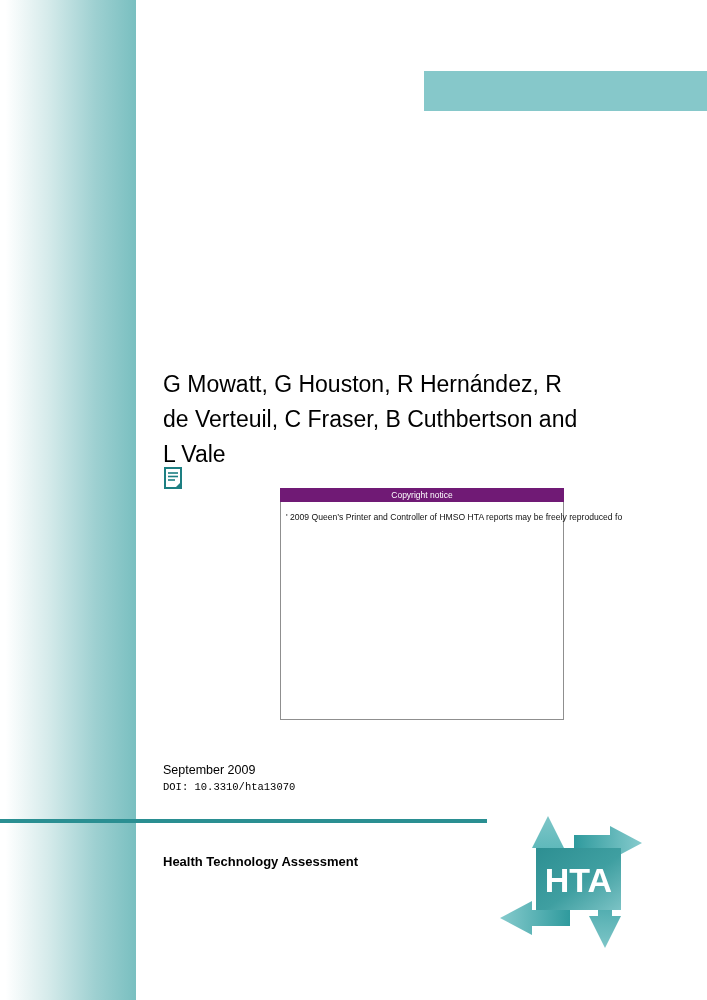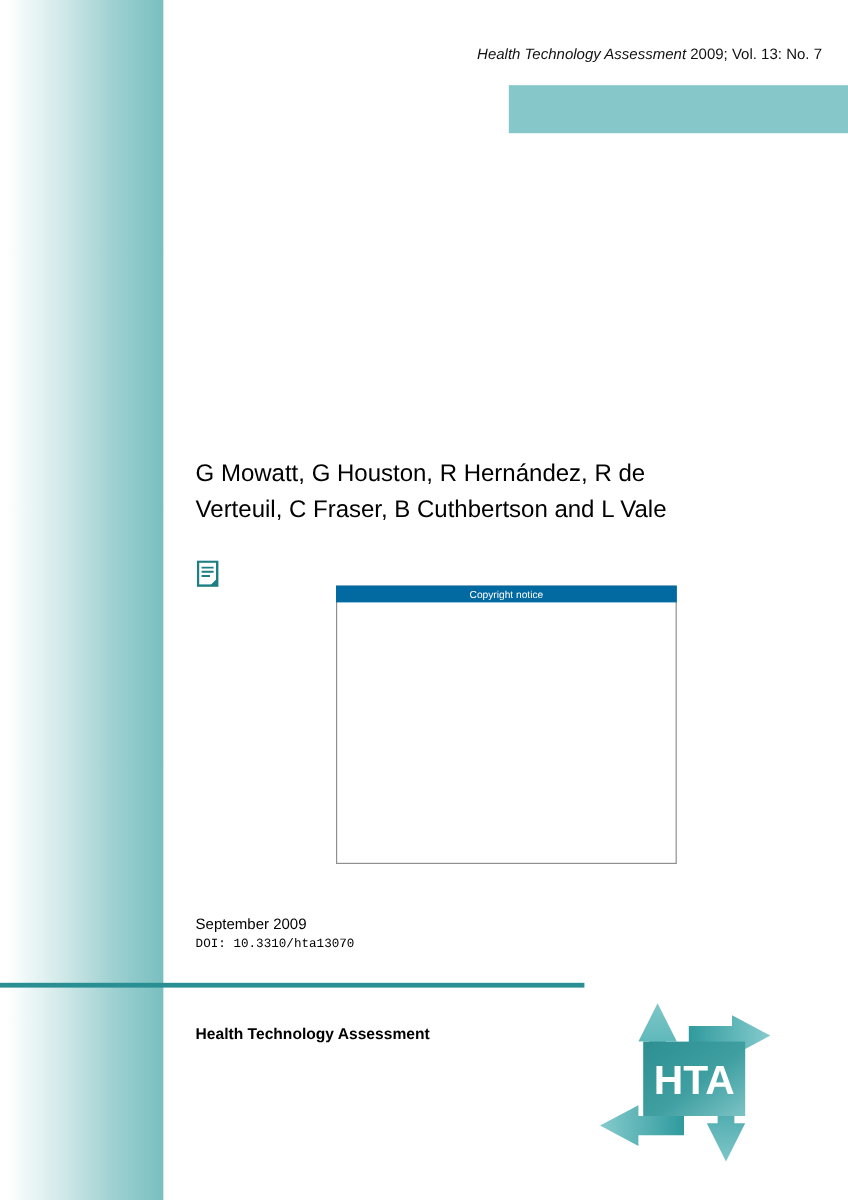--- a/index.html
+++ b/index.html
@@ -69,23 +69,23 @@
     font-weight: bold;
     line-height: 1.32;
     color: #000000;
     letter-spacing: -0.2px;
   }
 
   
   .authors {
     position: absolute;
     left: 163px;
-    top: 380px;
+    top: 367px;
     width: 430px;
-    font-size: 20px;
+    font-size: 23px;
     line-height: 1.52;
     color: #000000;
   }
 
   
   .note-icon {
     position: absolute;
     left: 164px;
     top: 467px;
     width: 20px;
@@ -102,21 +102,21 @@
     border: 1px solid #8f8f8f;
     background: #ffffff;
     box-sizing: border-box;
   }
   .copyright-head {
     position: absolute;
     left: 280px;
     top: 488px;
     width: 284px;
     height: 14px;
-    background: #0369a1;
+    background: #701a75;
     color: #ffffff;
     font-size: 8.5px;
     text-align: center;
     line-height: 14px;
     box-sizing: border-box;
   }
   .copyright-body {
     position: absolute;
     left: 286px;
     top: 512px;
@@ -163,53 +163,53 @@
     font-size: 13px;
     font-weight: bold;
     line-height: 1.62;
     color: #000000;
   }
 
   
   .hta-logo {
     position: absolute;
     left: 490px;
-    top: 816px;
+    top: 796px;
     width: 180px;
     height: 170px;
   }
 </style>
 </head>
 <body>
 
 <div id="page">
 
   <div class="left-band">
     <div class="left-band-inner"></div>
   </div>
 
   <div class="top-block"></div>
 
-  <div class="journal-line"><span class="ital">Health Technology Assessment</span><span> 2009; Vol. 13: No. 7</span></div>
 
 
   <div class="authors">G Mowatt, G Houston, R Hernández, R de Verteuil, C Fraser, B Cuthbertson and L Vale</div>
 
   <div class="note-icon">
     <svg width="20" height="24" viewBox="0 0 20 24" xmlns="http://www.w3.org/2000/svg">
       <rect x="1" y="1" width="16" height="20" fill="#ffffff" stroke="#1d7f82" stroke-width="2"></rect>
       <line x1="4" y1="6" x2="14" y2="6" stroke="#1d7f82" stroke-width="1.6"></line>
       <line x1="4" y1="9.5" x2="14" y2="9.5" stroke="#1d7f82" stroke-width="1.6"></line>
       <line x1="4" y1="13" x2="11" y2="13" stroke="#1d7f82" stroke-width="1.6"></line>
       <path d="M11 21 L17 21 L17 15 Z" fill="#1d7f82"></path>
     </svg>
   </div>
 
   <div class="copyright-box"></div>
   <div class="copyright-head">Copyright notice</div>
+  <div class="copyright-body">' 2009 Queen’s Printer and Controller of HMSO  HTA reports may be freely reproduced fo</div>
 
   <div class="pubdate">September 2009</div>
   <div class="doi">DOI: 10.3310/hta13070</div>
 
   <div class="rule"></div>
 
   <div class="footer">
     <div>Health Technology Assessment</div>
   </div>
 

